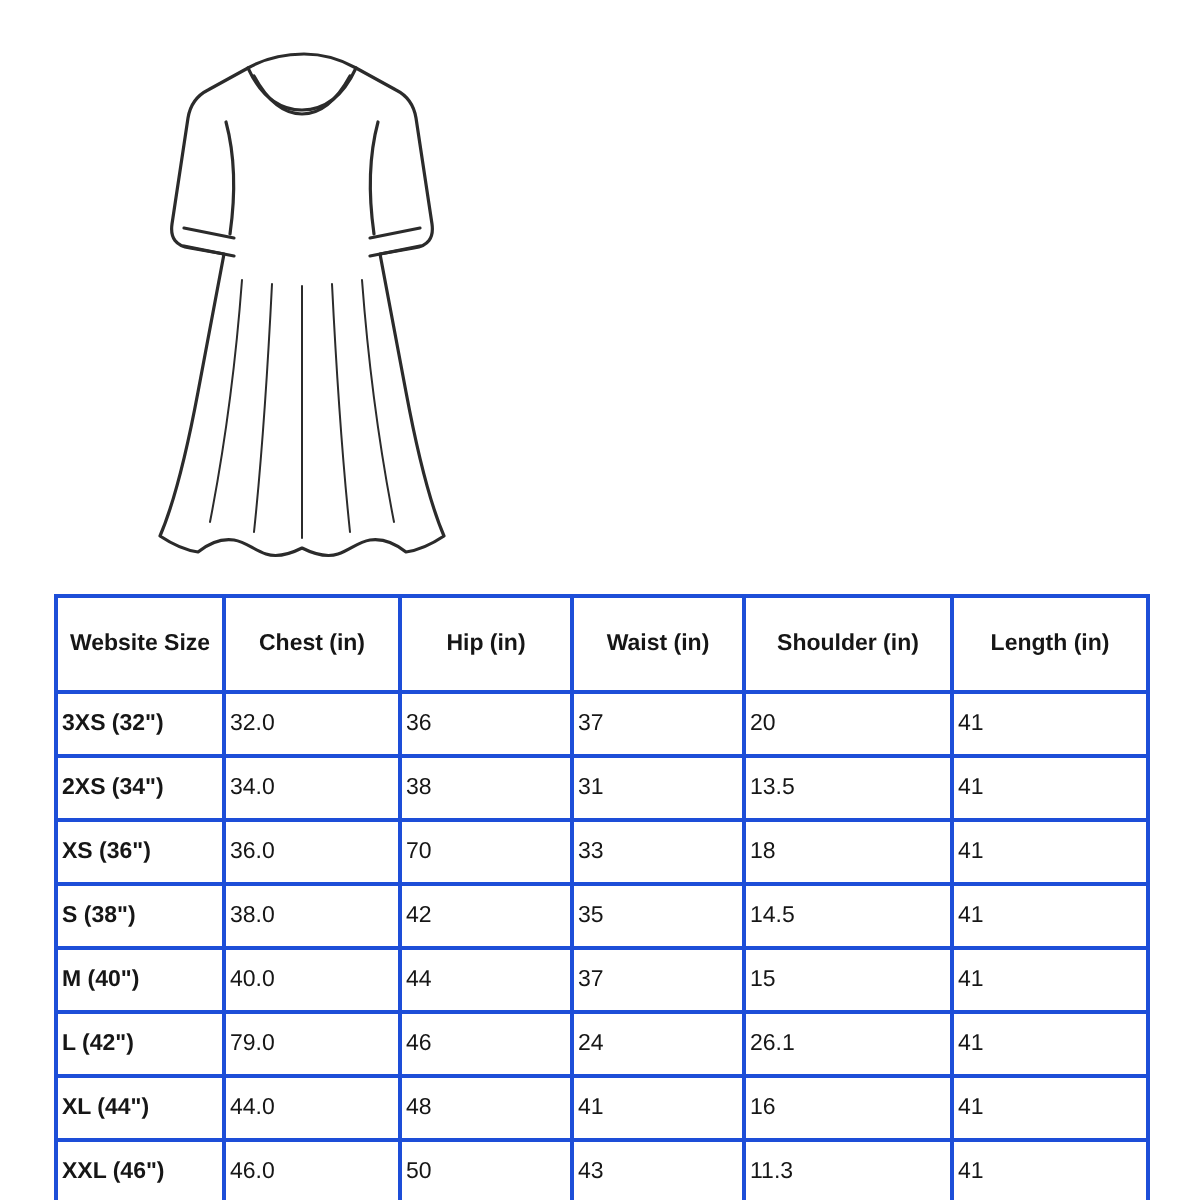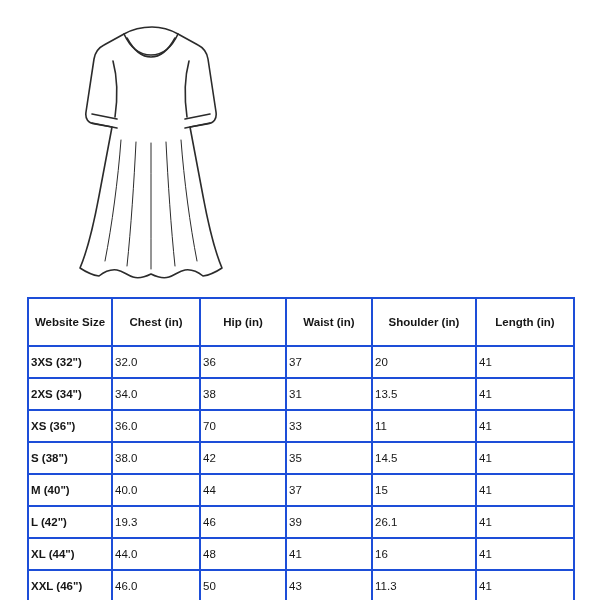--- a/index.html
+++ b/index.html
@@ -200,44 +200,44 @@
           <td>38</td>
           <td>31</td>
           <td>13.5</td>
           <td>41</td>
         </tr>
         <tr>
           <td>XS (36")</td>
           <td>36.0</td>
           <td>70</td>
           <td>33</td>
-          <td>11</td>
+          <td>18</td>
           <td>41</td>
         </tr>
         <tr>
           <td>S (38")</td>
           <td>38.0</td>
           <td>42</td>
           <td>35</td>
           <td>14.5</td>
           <td>41</td>
         </tr>
         <tr>
           <td>M (40")</td>
           <td>40.0</td>
           <td>44</td>
           <td>37</td>
           <td>15</td>
           <td>41</td>
         </tr>
         <tr>
           <td>L (42")</td>
-          <td>19.3</td>
+          <td>79.0</td>
           <td>46</td>
-          <td>39</td>
+          <td>24</td>
           <td>26.1</td>
           <td>41</td>
         </tr>
         <tr>
           <td>XL (44")</td>
           <td>44.0</td>
           <td>48</td>
           <td>41</td>
           <td>16</td>
           <td>41</td>

